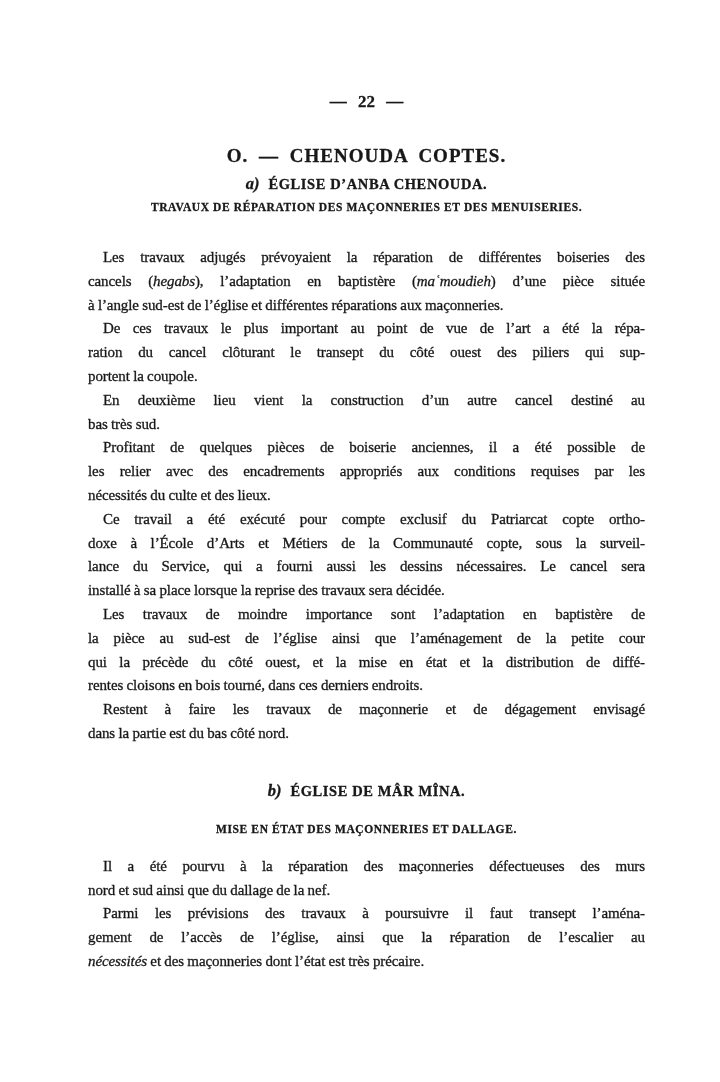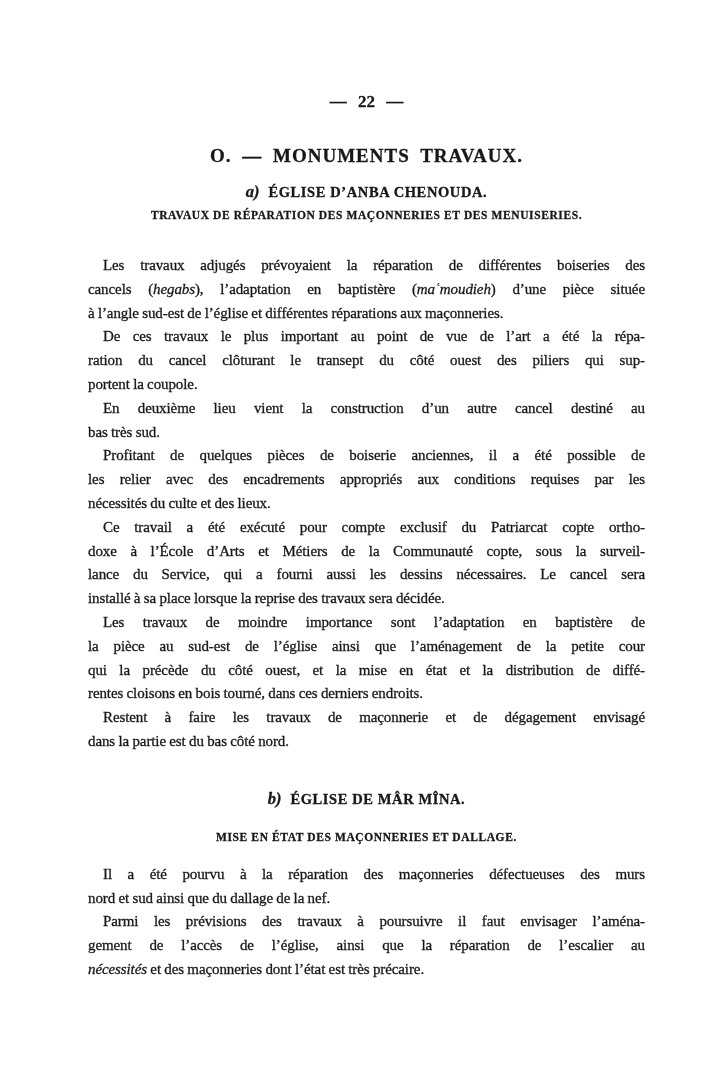--- a/index.html
+++ b/index.html
@@ -51,21 +51,21 @@
     letter-spacing: 0;
     margin-right: 9px;
   }
   .sec-sub {
     height: 15px; line-height: 15px;
     text-align: center;
     font-weight: bold;
     font-size: 11.5px;
     letter-spacing: 0.6px;
   }
-  .sec-a-title { margin-top: 16px; }
+  .sec-a-title { margin-top: 8px; }
   .sec-a-sub   { margin-top: 7px;  }
   .paras-a     { margin-top: 31px; }
   .sec-b-title { margin-top: 36px; }
   .sec-b-sub   { margin-top: 22px; }
   .paras-b     { margin-top: 18px; }
 
   .paras { font-size: 15px; }
   .tline {
     height: 23.8px;
     line-height: 23.8px;
@@ -87,21 +87,21 @@
   .tline i { font-style: italic; }
 </style>
 </head>
 <body>
 
 <div class="sheet">
   <div class="column">
 
     <div class="page-number">— 22 —</div>
 
-    <div class="main-heading">O. — MONUMENTS TRAVAUX.</div>
+    <div class="main-heading">O. — CHENOUDA COPTES.</div>
 
     <div class="sec-title sec-a-title">
       <span class="lbl">a)</span><span>ÉGLISE D’ANBA CHENOUDA.</span>
     </div>
 
     <div class="sec-sub sec-a-sub">TRAVAUX DE RÉPARATION DES MAÇONNERIES ET DES MENUISERIES.</div>
 
     <div class="paras paras-a">
         <div>
           <div class="tline first">Les travaux adjugés prévoyaient la réparation de différentes boiseries des</div>
@@ -145,20 +145,20 @@
     </div>
 
     <div class="sec-sub sec-b-sub">MISE EN ÉTAT DES MAÇONNERIES ET DALLAGE.</div>
 
     <div class="paras paras-b">
         <div>
           <div class="tline first">Il a été pourvu à la réparation des maçonneries défectueuses des murs</div>
           <div class="tline last">nord et sud ainsi que du dallage de la nef.</div>
         </div>
         <div>
-          <div class="tline first">Parmi les prévisions des travaux à poursuivre il faut envisager l’aména-</div>
+          <div class="tline first">Parmi les prévisions des travaux à poursuivre il faut transept l’aména-</div>
           <div class="tline">gement de l’accès de l’église, ainsi que la réparation de l’escalier au</div>
           <div class="tline last"><i>nécessités</i> et des maçonneries dont l’état est très précaire.</div>
         </div>
       </div>
 
   </div>
 </div>
 
 </body></html>

